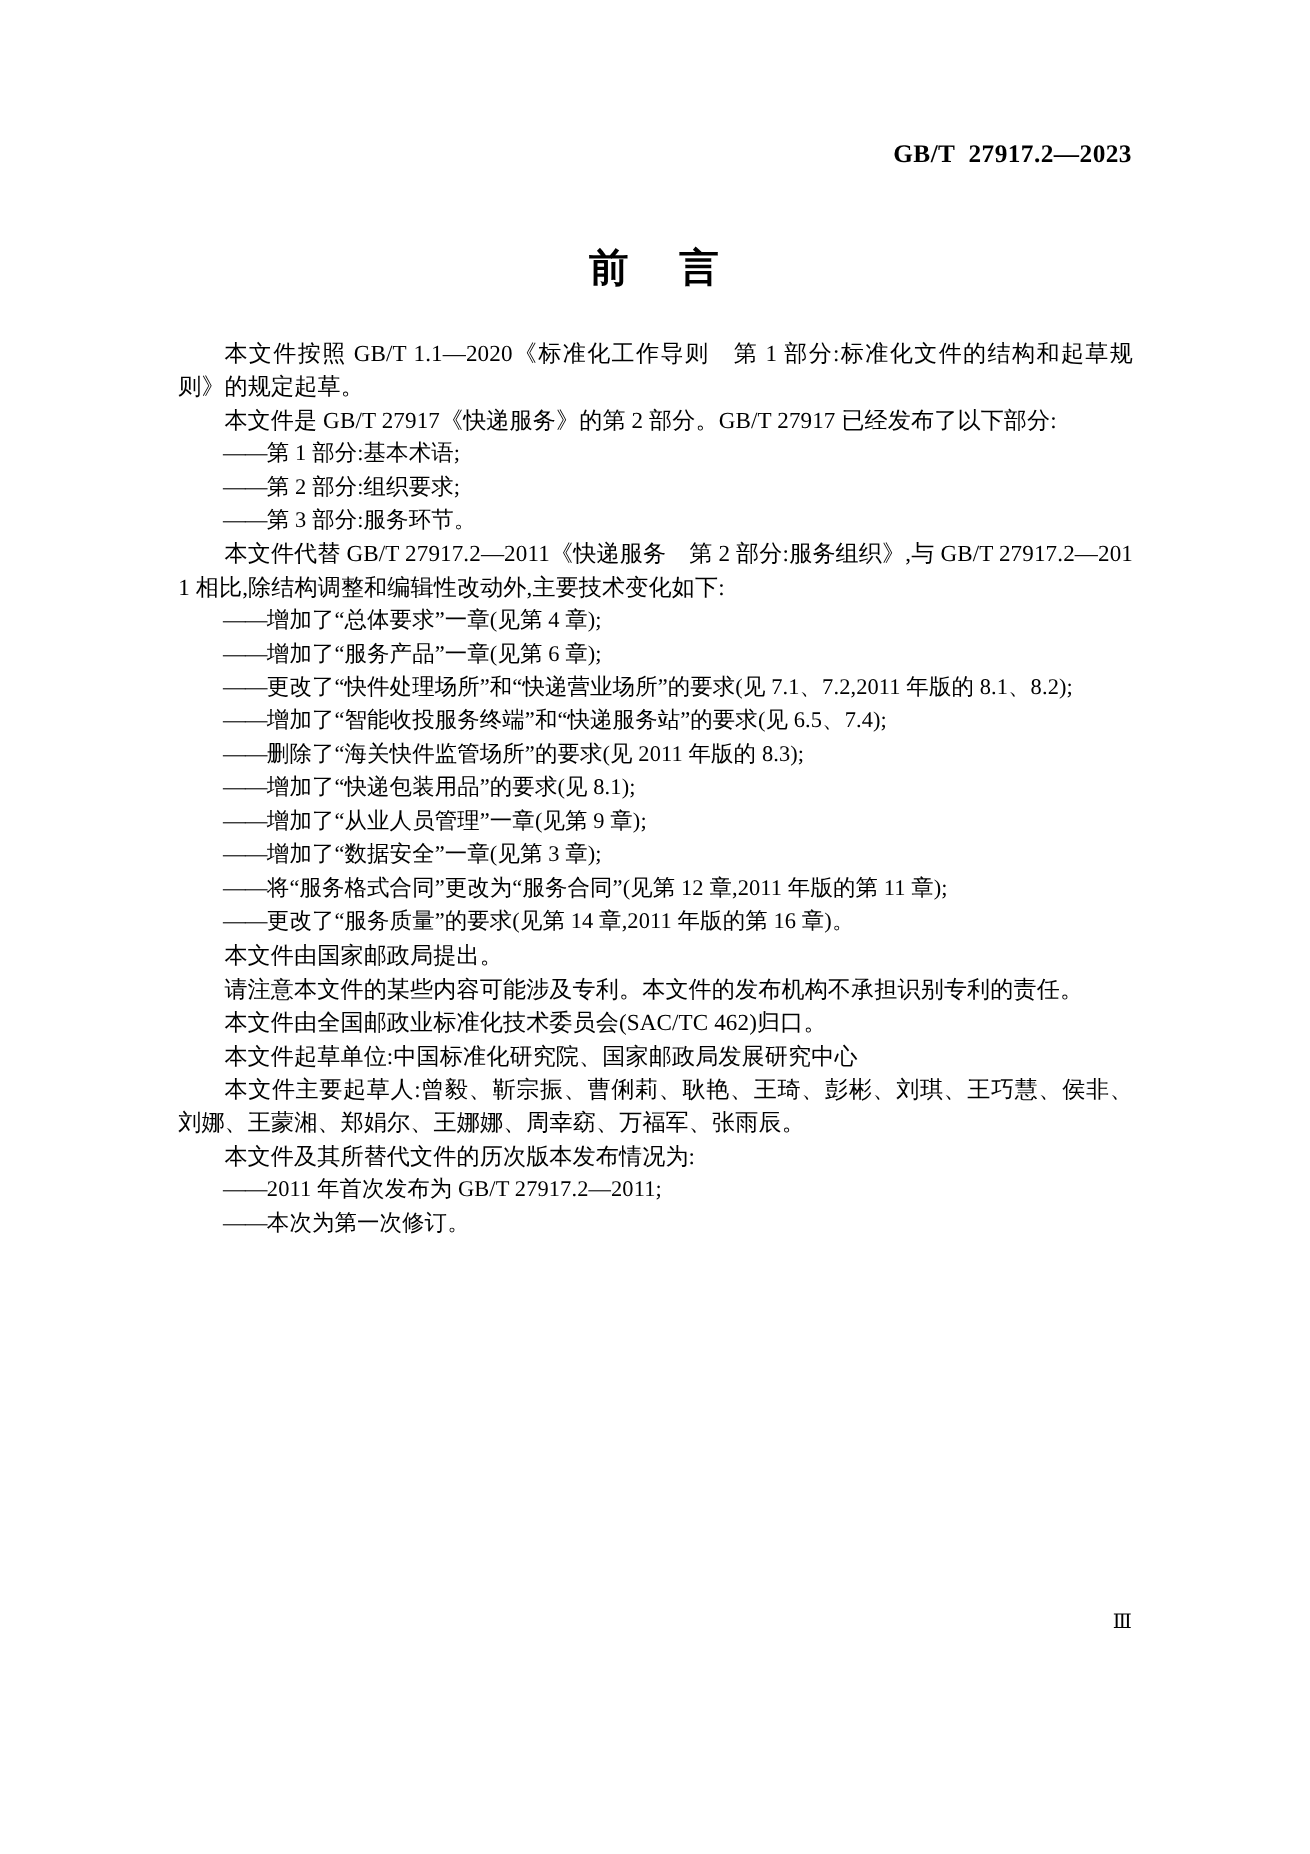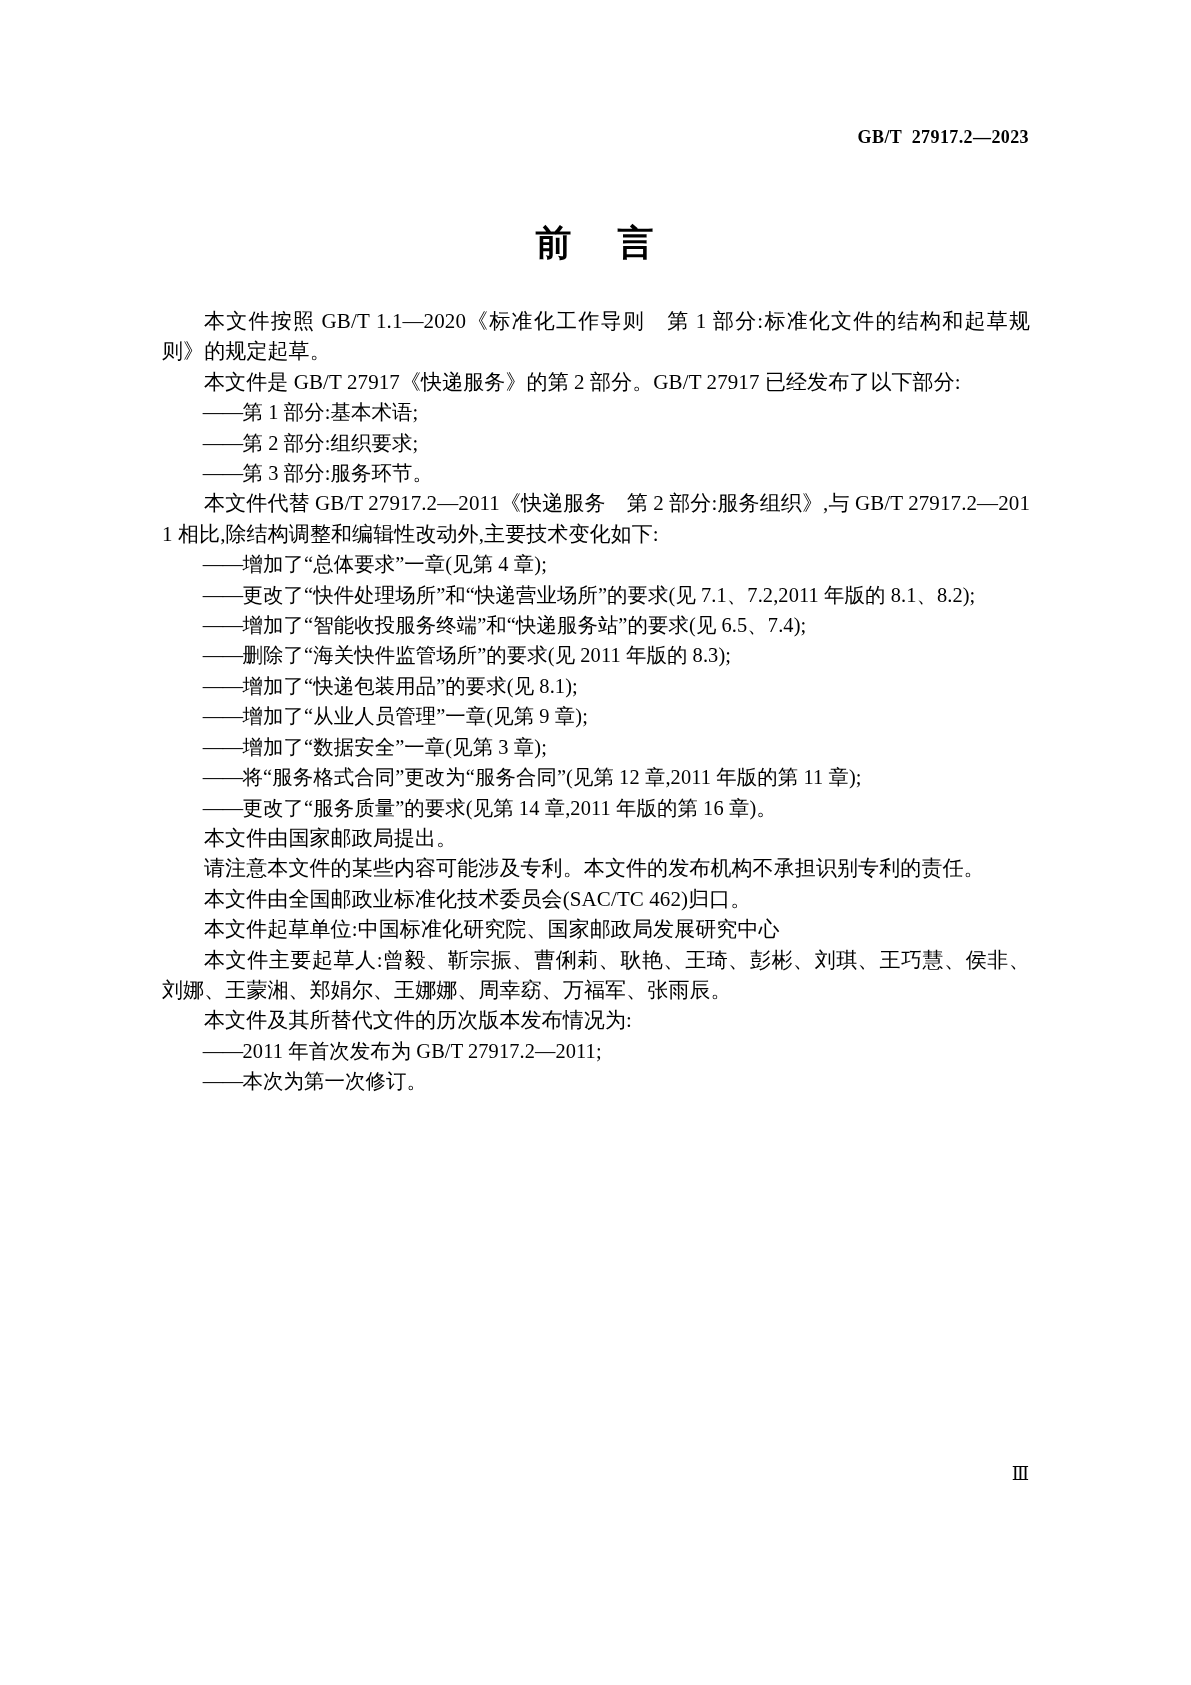--- a/index.html
+++ b/index.html
@@ -27,21 +27,21 @@
     position: absolute;
     top: 128px;
     left: 162px;
     right: 162px;
     height: 30px;
   }
   .page-header .header-std-no {
     display: block;
     text-align: right;
     font-family: "Liberation Serif", "DejaVu Serif", serif;
-    font-size: 18px;
+    font-size: 23px;
     letter-spacing: 0.4px;
     line-height: 1;
     white-space: pre;
     font-weight: 600;
   }
 
   
   .doc-title {
     position: absolute;
     top: 222px;
@@ -121,20 +121,21 @@
 
     <p class="para">本文件是 GB/T 27917《快递服务》的第 2 部分。GB/T 27917 已经发布了以下部分:</p>
 
     <p class="item"><span class="dash">——</span><span>第 1 部分:基本术语;</span></p>
     <p class="item"><span class="dash">——</span><span>第 2 部分:组织要求;</span></p>
     <p class="item"><span class="dash">——</span><span>第 3 部分:服务环节。</span></p>
 
     <p class="para">本文件代替 GB/T 27917.2—2011《快递服务　第 2 部分:服务组织》,与 GB/T 27917.2—2011 相比,除结构调整和编辑性改动外,主要技术变化如下:</p>
 
     <p class="item"><span class="dash">——</span><span>增加了“总体要求”一章(见第 4 章);</span></p>
+    <p class="item"><span class="dash">——</span><span>增加了“服务产品”一章(见第 6 章);</span></p>
     <p class="item"><span class="dash">——</span><span>更改了“快件处理场所”和“快递营业场所”的要求(见 7.1、7.2,2011 年版的 8.1、8.2);</span></p>
     <p class="item"><span class="dash">——</span><span>增加了“智能收投服务终端”和“快递服务站”的要求(见 6.5、7.4);</span></p>
     <p class="item"><span class="dash">——</span><span>删除了“海关快件监管场所”的要求(见 2011 年版的 8.3);</span></p>
     <p class="item"><span class="dash">——</span><span>增加了“快递包装用品”的要求(见 8.1);</span></p>
     <p class="item"><span class="dash">——</span><span>增加了“从业人员管理”一章(见第 9 章);</span></p>
     <p class="item"><span class="dash">——</span><span>增加了“数据安全”一章(见第 3 章);</span></p>
     <p class="item"><span class="dash">——</span><span>将“服务格式合同”更改为“服务合同”(见第 12 章,2011 年版的第 11 章);</span></p>
     <p class="item"><span class="dash">——</span><span>更改了“服务质量”的要求(见第 14 章,2011 年版的第 16 章)。</span></p>
 
     <p class="para">本文件由国家邮政局提出。</p>

